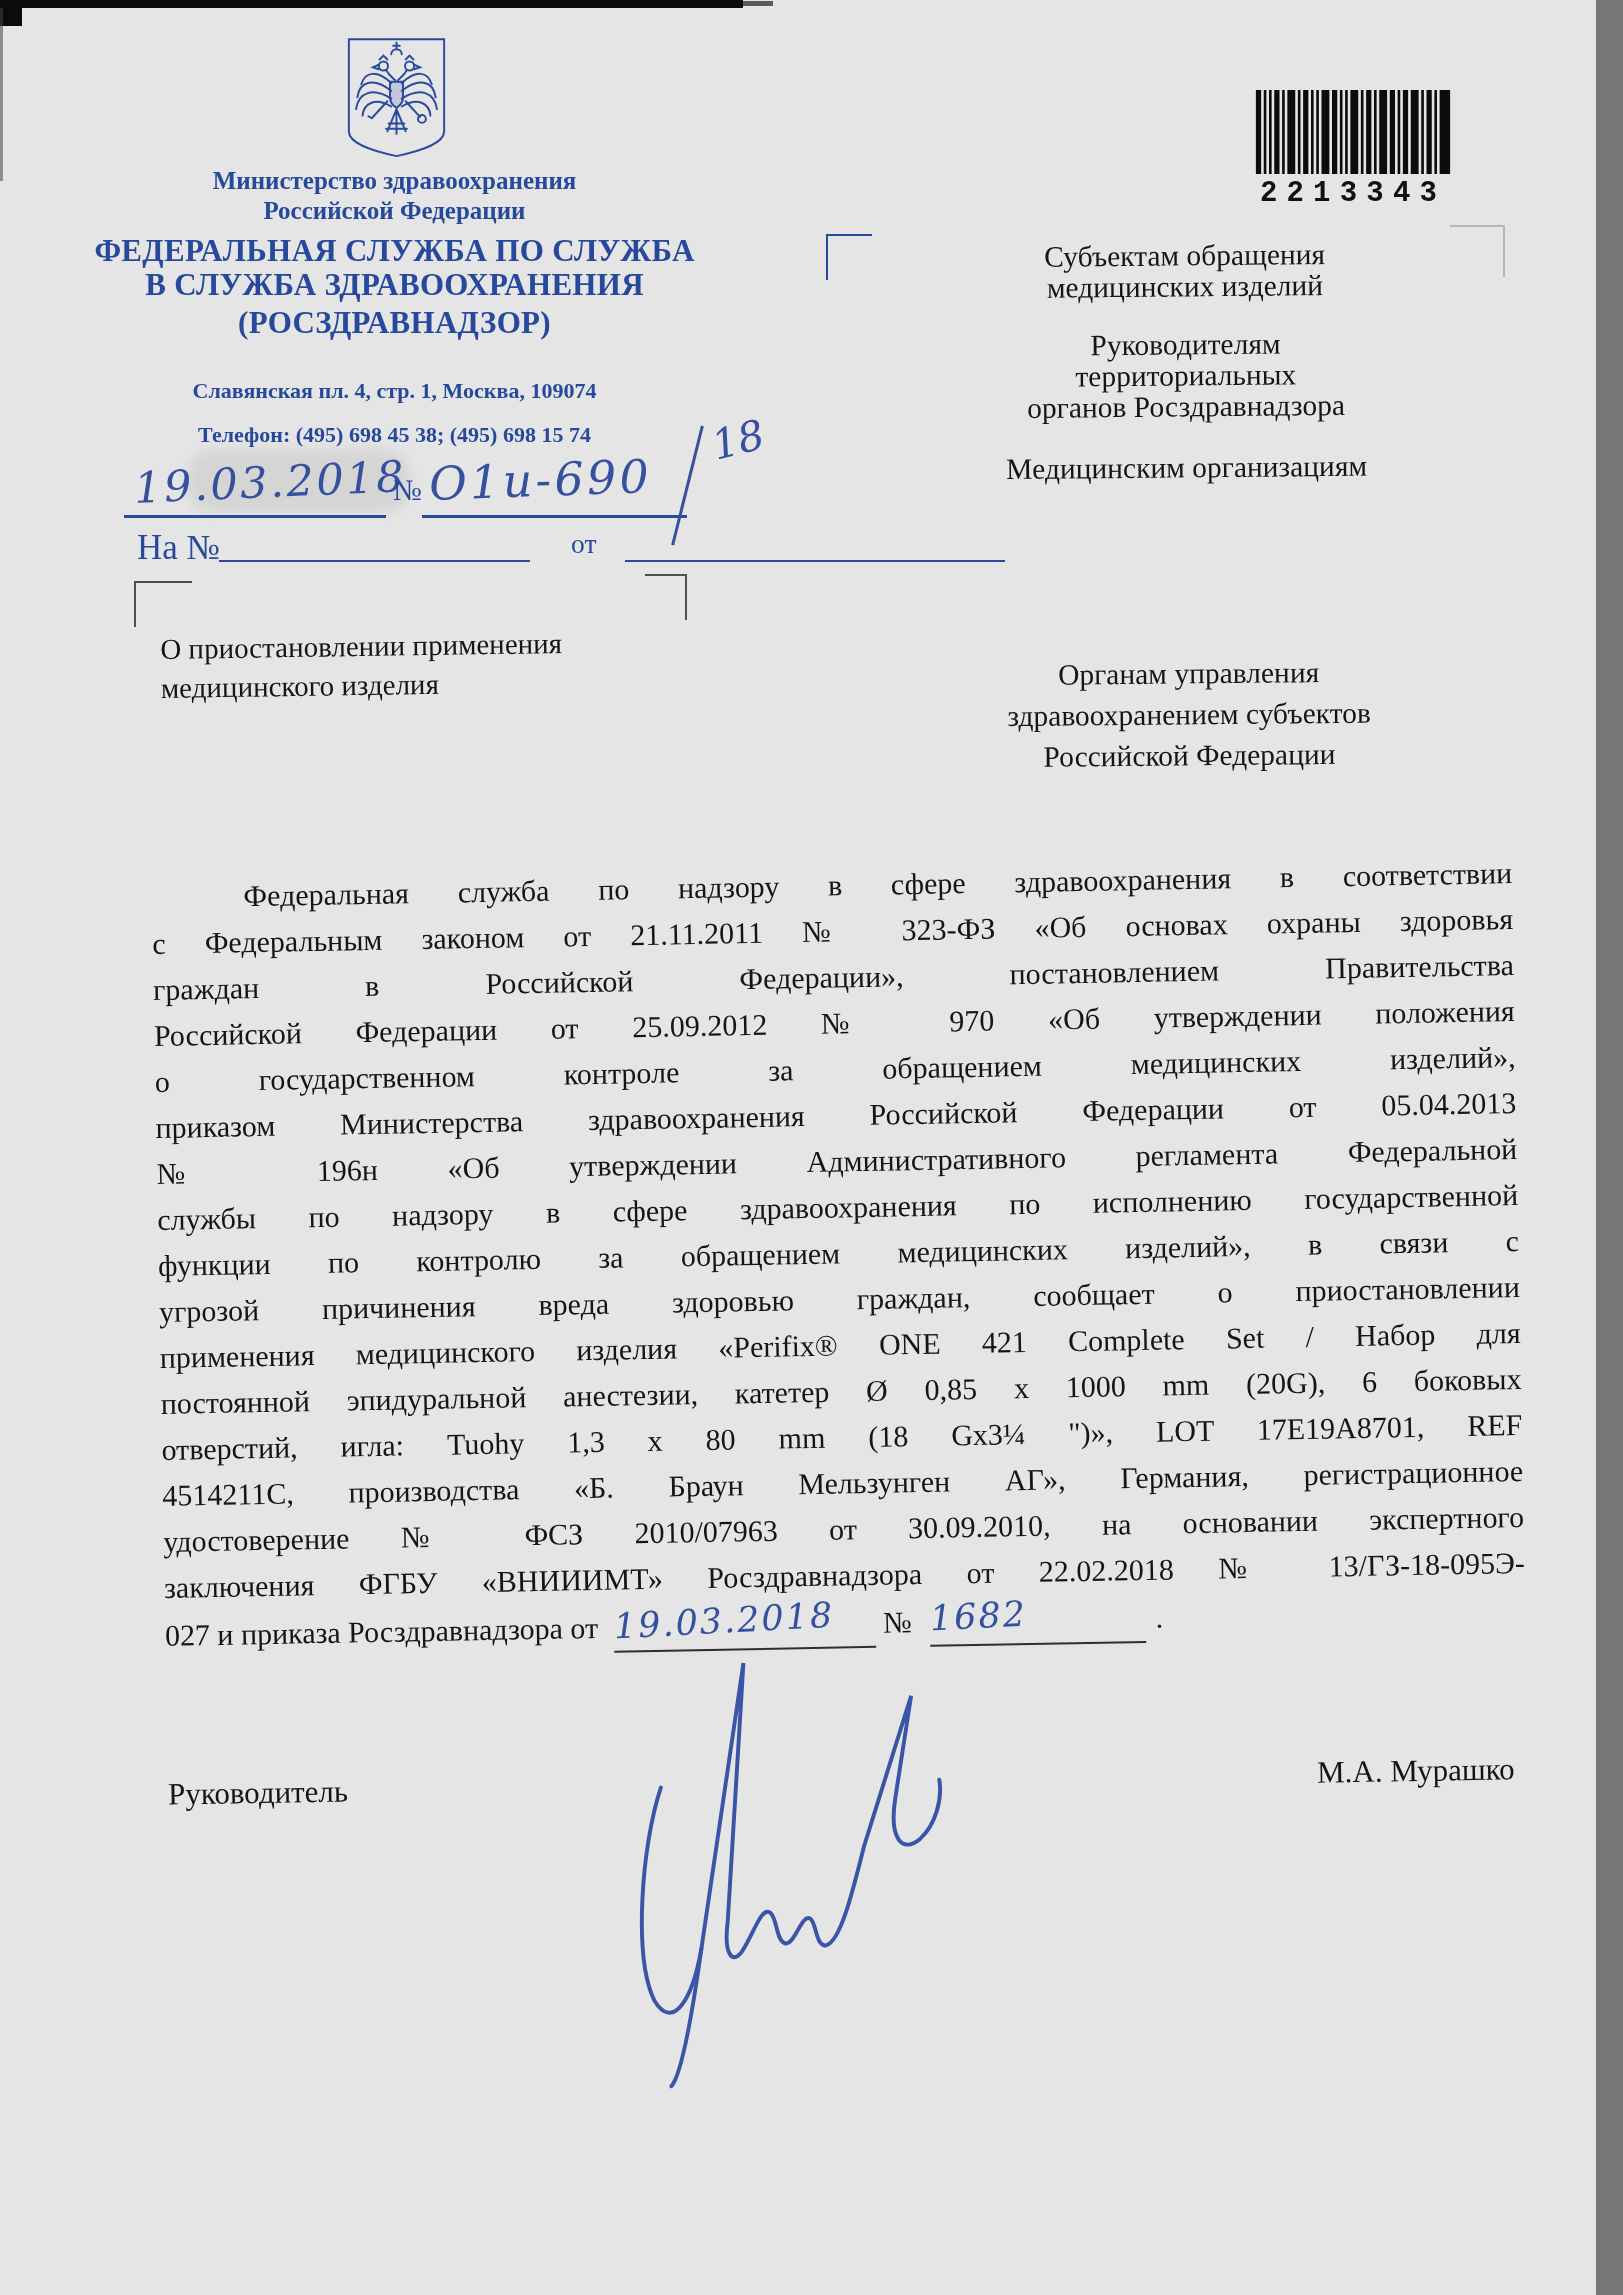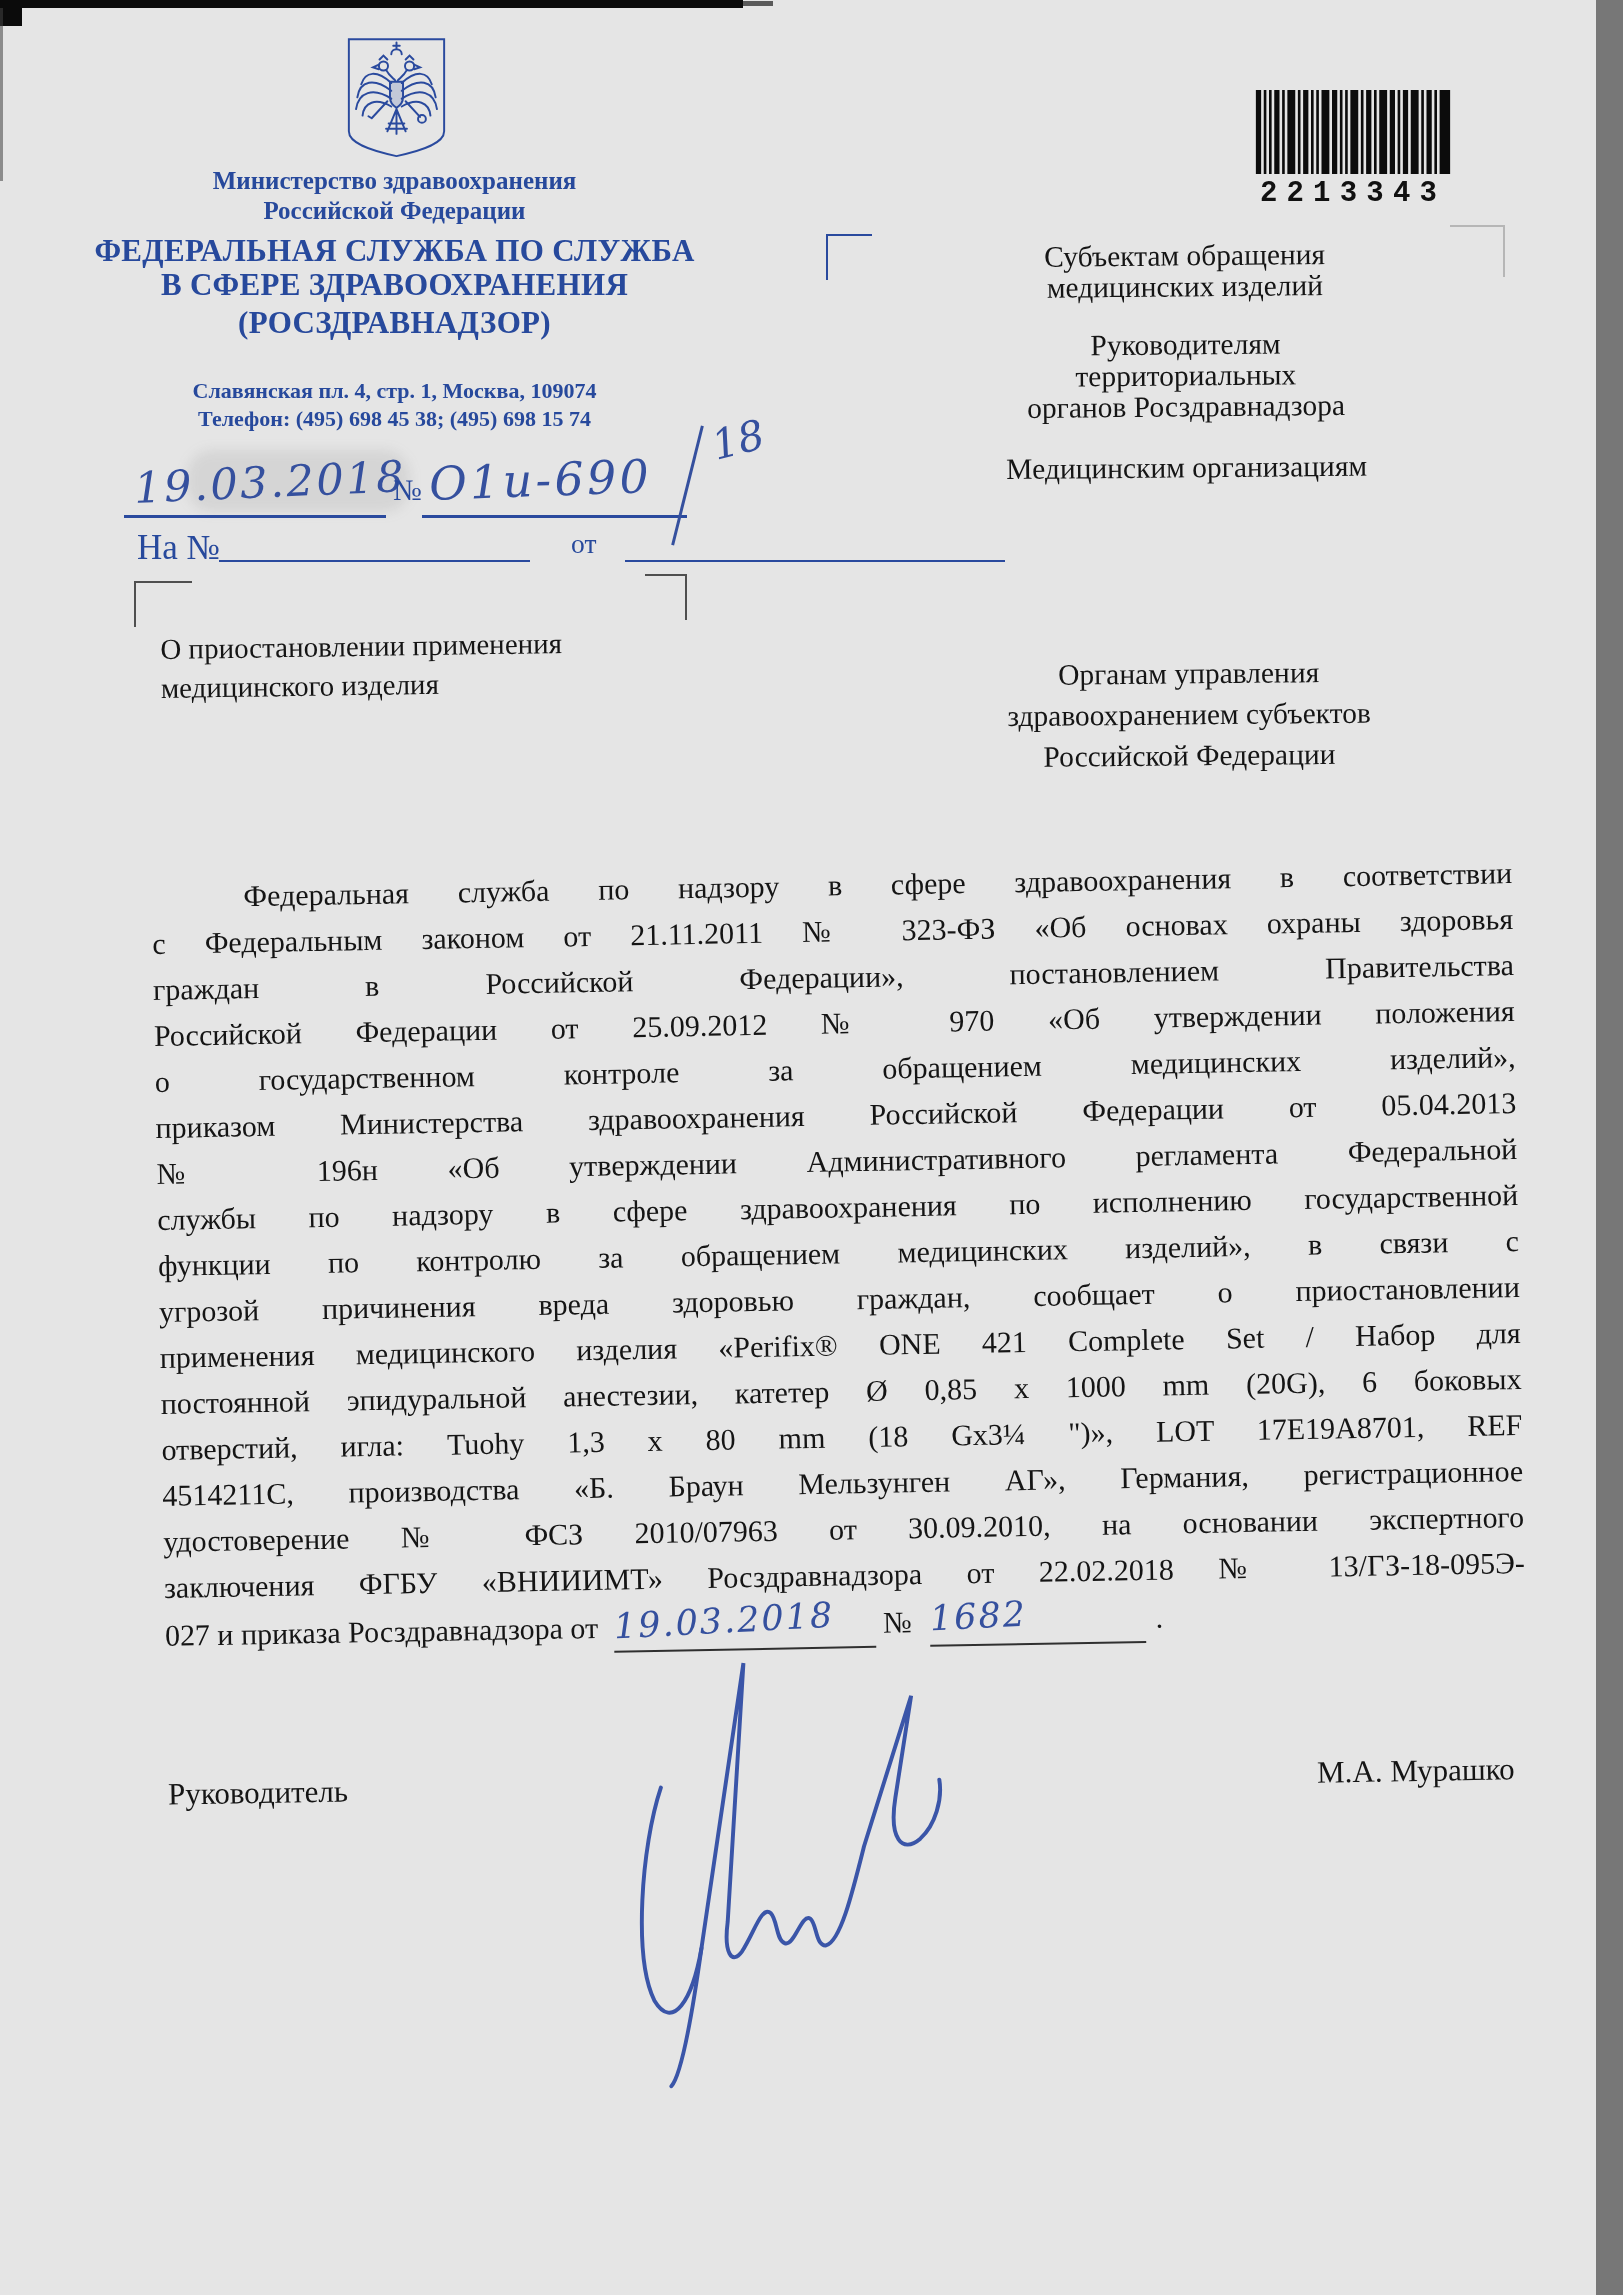--- a/index.html
+++ b/index.html
@@ -107,24 +107,24 @@
       <path d="M64,100 L40,126 M40,126 l-5,-3"></path>
       <path d="M92,100 L114,124"></path>
         <circle cx="117" cy="127" r="6"></circle>
     </svg>
   </div>
 
   <div class="abs lh">
     <div class="ministry">Министерство здравоохранения</div>
     <div class="ministry">Российской Федерации</div>
     <div class="service">ФЕДЕРАЛЬНАЯ СЛУЖБА ПО СЛУЖБА</div>
-    <div class="service" style="margin-top:0">В СФЕРЕ ЗДРАВООХРАНЕНИЯ</div>
+    <div class="service" style="margin-top:0">В СЛУЖБА ЗДРАВООХРАНЕНИЯ</div>
     <div class="service" style="margin-top:4px">(РОСЗДРАВНАДЗОР)</div>
     <div class="addr">Славянская пл. 4, стр. 1, Москва, 109074</div>
-    <div class="addr" style="margin-top:0">Телефон: (495) 698 45 38; (495) 698 15 74</div>
+    <div class="addr" style="margin-top:16px">Телефон: (495) 698 45 38; (495) 698 15 74</div>
   </div>
 
   <div class="abs barcode">
     <svg width="196" height="84" viewBox="0 0 296 128">
       <g fill="#0c0c0c">
         <rect x="0" y="0" width="8" height="128"></rect>
           <rect x="12" y="0" width="4" height="128"></rect>
         <rect x="20" y="0" width="4" height="128"></rect>
           <rect x="28" y="0" width="8" height="128"></rect>
         <rect x="40" y="0" width="4" height="128"></rect>

